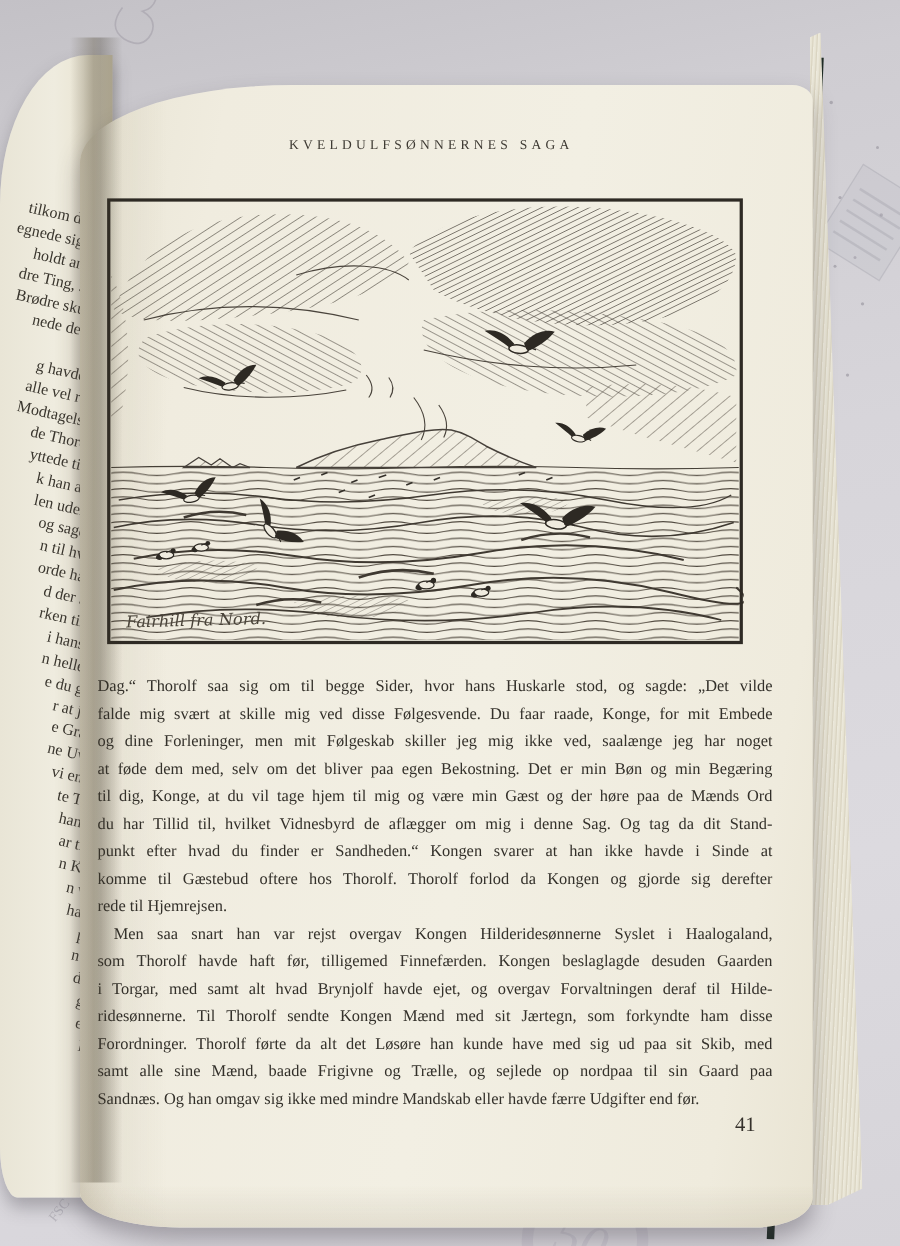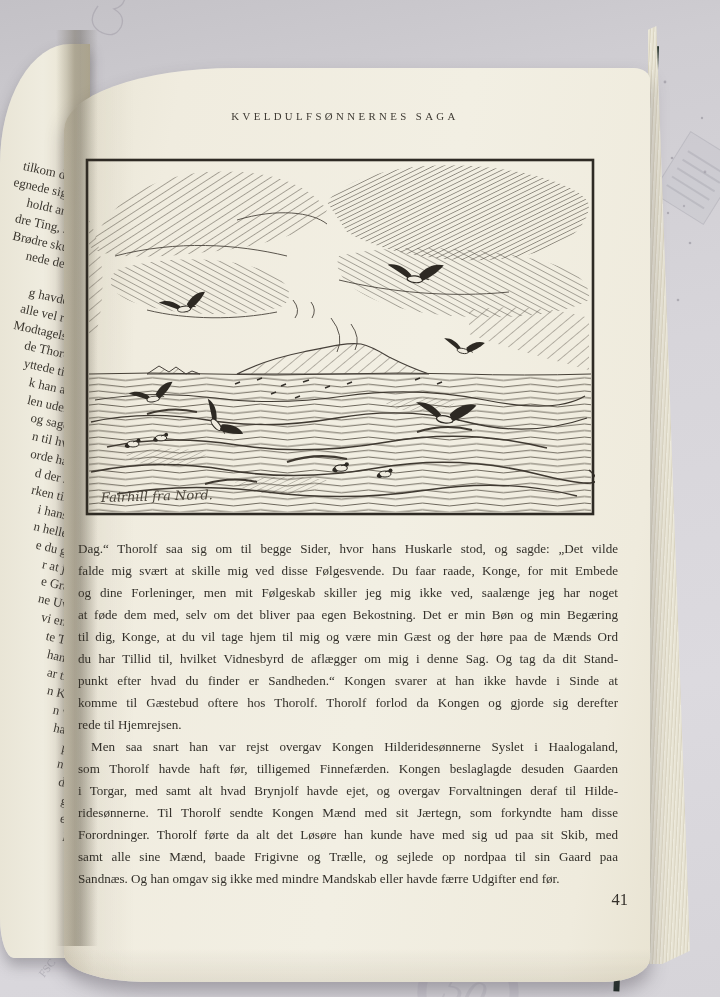--- a/index.html
+++ b/index.html
@@ -33,21 +33,21 @@
     background:linear-gradient(90deg,rgba(118,103,72,.25),rgba(118,103,72,.07) 30px,rgba(118,103,72,0) 70px),
                linear-gradient(0deg,rgba(118,103,72,.12),rgba(118,103,72,0) 34px);}
   .page-header{position:absolute;left:0;top:42px;width:562px;text-align:center;
     font-size:10.8px;letter-spacing:3.4px;color:#3d3932;}
   .illustration{position:absolute;left:21px;top:90px;}
   .body-text{position:absolute;left:14px;top:470px;width:540px;
     font-size:13.1px;line-height:22px;color:#33302a;}
   .text-line{height:22px;overflow:hidden;text-align:justify;text-align-last:justify;white-space:normal;}
   .para .text-line:last-child{text-align-last:left;}
   .para2 .text-line:first-child{text-indent:13px;}
-  .page-number{position:absolute;left:524px;top:822px;width:40px;text-align:right;
+  .page-number{position:absolute;left:524px;top:822px;width:40px;text-align:left;
     font-size:16.5px;color:#35312b;}
 
   
   .fore-edge{position:absolute;left:648px;top:26px;width:42px;height:938px;z-index:2;
     clip-path:polygon(0 0.4%,20% 0,100% 98.6%,34% 100%,0 100%);
     background:repeating-linear-gradient(93deg,#edeadd 0px,#e7e3d3 1.7px,#d9d3c0 2.7px,#e7e3d3 3.4px);}
   .cover-edge{position:absolute;left:653px;top:46px;width:6px;height:946px;z-index:1;
     background:linear-gradient(#1e2b24,#263730 60%,#1c2922);
     transform:rotate(2.4deg);transform-origin:0 0;}
 </style>

